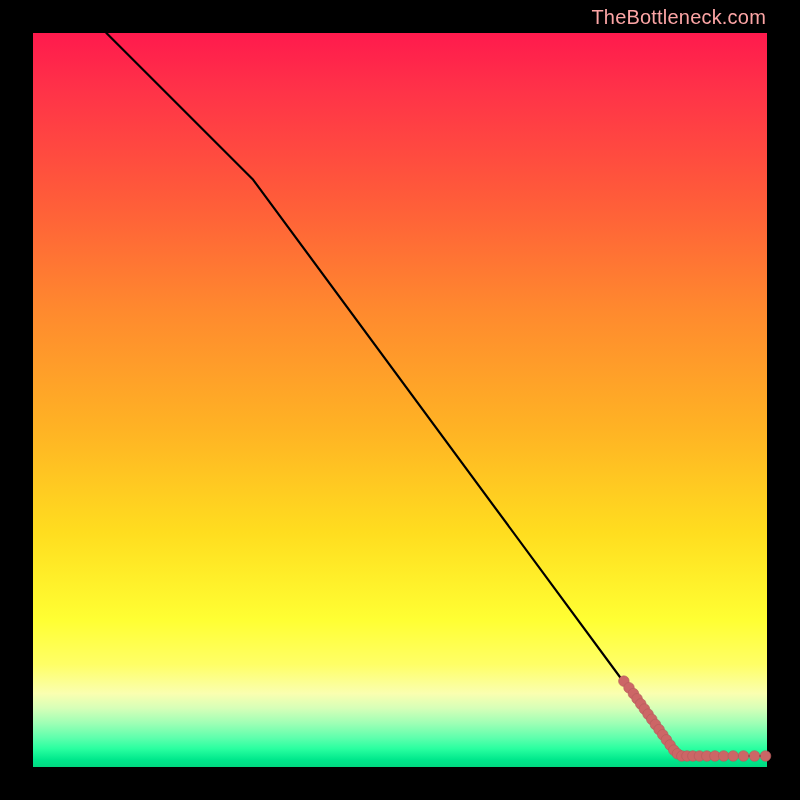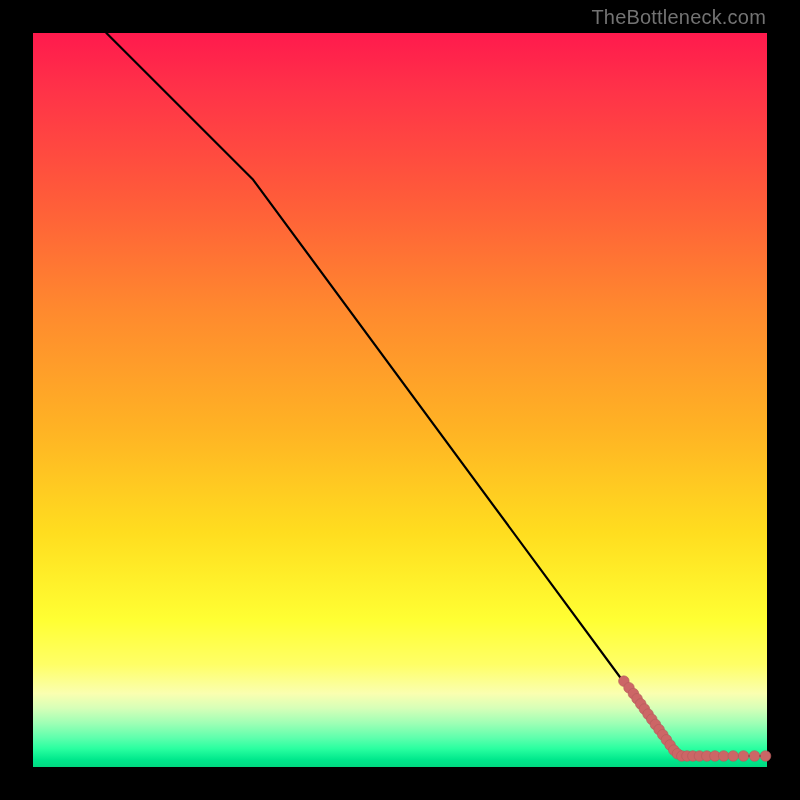--- a/index.html
+++ b/index.html
@@ -39,21 +39,21 @@
       #5fffad 96%,
       #2affa0 97.5%,
       #00e88c 99%,
       #00d980 100%
     );
   }
   .watermark {
     position: absolute;
     top: 6px;
     right: 34px;
-    color: #737373;
+    color: #fca5a5;
     font-size: 20px;
     font-weight: 500;
     letter-spacing: 0.2px;
     user-select: none;
   }
   svg.overlay {
     position: absolute;
     left: 0;
     top: 0;
     width: 734px;

